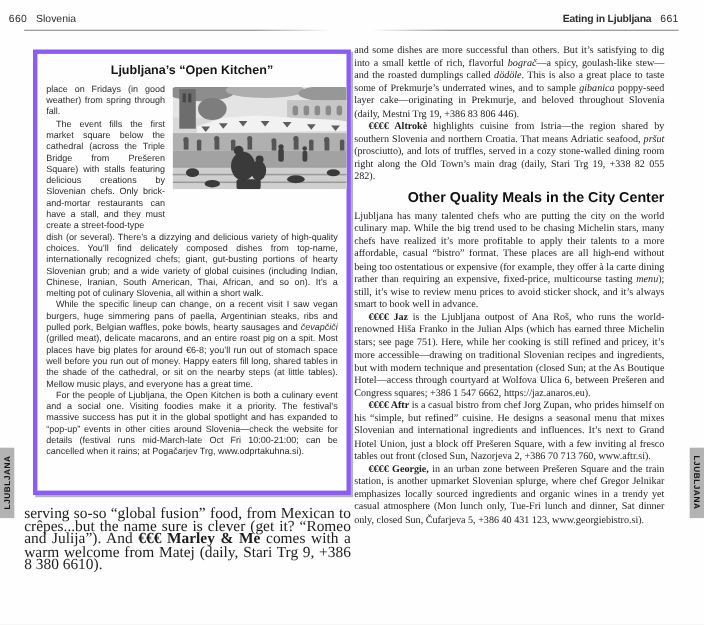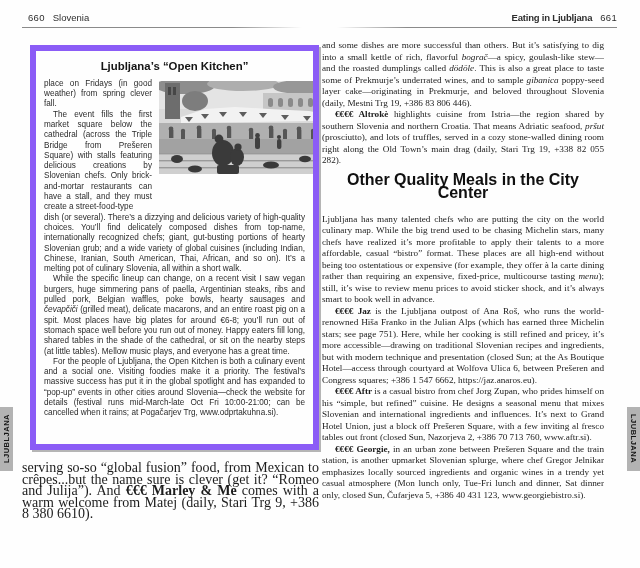--- a/index.html
+++ b/index.html
@@ -4,33 +4,33 @@
 <style>
   html,body { margin:0; padding:0; background:#e9e9e9; }
   .spread {
     position:relative; width:640px; height:568px; background:#fefefe;
     font-family:"Liberation Serif", serif; color:#1c1c1c; overflow:hidden;
     margin:0 auto;
   }
   
   .runhead { position:absolute; top:12px; font-family:"Liberation Sans", sans-serif;
     font-size:9.5px; color:#2e2e2e; letter-spacing:0; }
-  .runhead-left { left:28px; }
+  .runhead-left { left:8px; }
   .runhead-right { right:23px; text-align:right; }
   .runhead .pagenum { letter-spacing:0.3px; }
   .runhead .section { margin-left:8px; }
   .runhead .chapter { font-weight:bold; margin-right:8px; letter-spacing:-0.2px;padding-left:23px; }
   .rule { position:absolute; top:27px; height:1px; }
   .rule-left  { left:22px;  width:280px; background:linear-gradient(to right,#8a8a8a 75%,rgba(138,138,138,0)); }
   .rule-right { left:337px; width:280px; background:linear-gradient(to left,#8a8a8a 75%,rgba(138,138,138,0)); }
 
   
   .box {
     box-sizing:border-box; position:absolute; left:30px; top:45px; width:289px; height:405px;
-    border:6px solid #8b5cf6; box-shadow:2px 2px 0 #b5b5b5;
+    border:4px solid #8b5cf6; box-shadow:2px 2px 0 #b5b5b5;
     padding:8px 8px 0 8px; overflow:hidden;
     font-family:"Liberation Sans", sans-serif; font-size:8.2px; line-height:10.3px;
     text-align:justify; color:#2b2b2b;
   }
   .box-title { text-align:center; font-weight:bold; font-size:11.4px; line-height:12.8px;
     color:#141414; margin:1px 0 6px 0; }
   .box p { margin:0; }
   .box .indent { text-indent:9px; }
   .photo-row { display:flex; align-items:flex-start; margin-top:0; }
   .photo-row .narrow { flex:0 0 108px; width:108px; margin-right:7px; }
@@ -40,21 +40,21 @@
   
   .left-body { position:absolute; left:22px; top:462px; width:297px;
     font-size:14px; line-height:11.5px; text-align:justify; }
   .left-body p, .right-col p { margin:0; }
   .indent2 { text-indent:13px; }
 
   
   .right-col { position:absolute; left:322px; top:40px; width:282px;
     font-size:9.2px; line-height:11.5px; text-align:justify; }
   .section-heading { font-family:"Liberation Sans", sans-serif; font-weight:bold;
-    font-size:16px; line-height:13px; color:#101010; text-align:center; margin:6px 0 15px 0; }
+    font-size:13px; line-height:13px; color:#101010; text-align:right; margin:6px 0 5px 0; }
 
   .b { font-weight:bold; }
   .i { font-style:italic; }
 
   
   .tab { position:absolute; top:407px; width:13px; height:64px; background:#b3b3b3;
     display:flex; align-items:center; justify-content:center;
     font-family:"Liberation Sans", sans-serif; font-weight:bold; font-size:7.5px;
     letter-spacing:0.5px; color:#141414; }
   .tab-left { left:0; }
@@ -75,21 +75,21 @@
   </div>
   <div class="rule rule-left"></div>
   <div class="rule rule-right"></div>
 
   <div class="box">
     <div class="box-title">
       <div>Ljubljana’s “Open Kitchen”</div>
     </div>
     <div class="photo-row">
       <div class="narrow">
-        <p>place on Fridays (in good weather) from spring clever fall.</p>
+        <p>place on Fridays (in good weather) from spring through fall.</p>
         <p class="indent">The event fills the first market square below the cathedral (across the Triple Bridge from Prešeren Square) with stalls featuring delicious creations by Slovenian chefs. Only brick-and-mortar restaurants can have a stall, and they must create a street-food-type</p>
       </div>
       <div class="photo">
         <svg viewBox="0 0 162 93" xmlns="http://www.w3.org/2000/svg">
           <rect width="162" height="93" fill="#d9d9d9"></rect>
           <rect width="162" height="28" fill="#e4e4e4"></rect>
           <ellipse cx="26" cy="5" rx="30" ry="8" fill="#8d8d8d"></ellipse>
           <ellipse cx="84" cy="3" rx="36" ry="7" fill="#aeaeae"></ellipse>
           <ellipse cx="142" cy="6" rx="28" ry="7" fill="#979797"></ellipse>
           <rect x="6" y="2" width="15" height="36" fill="#6d6d6d"></rect>

